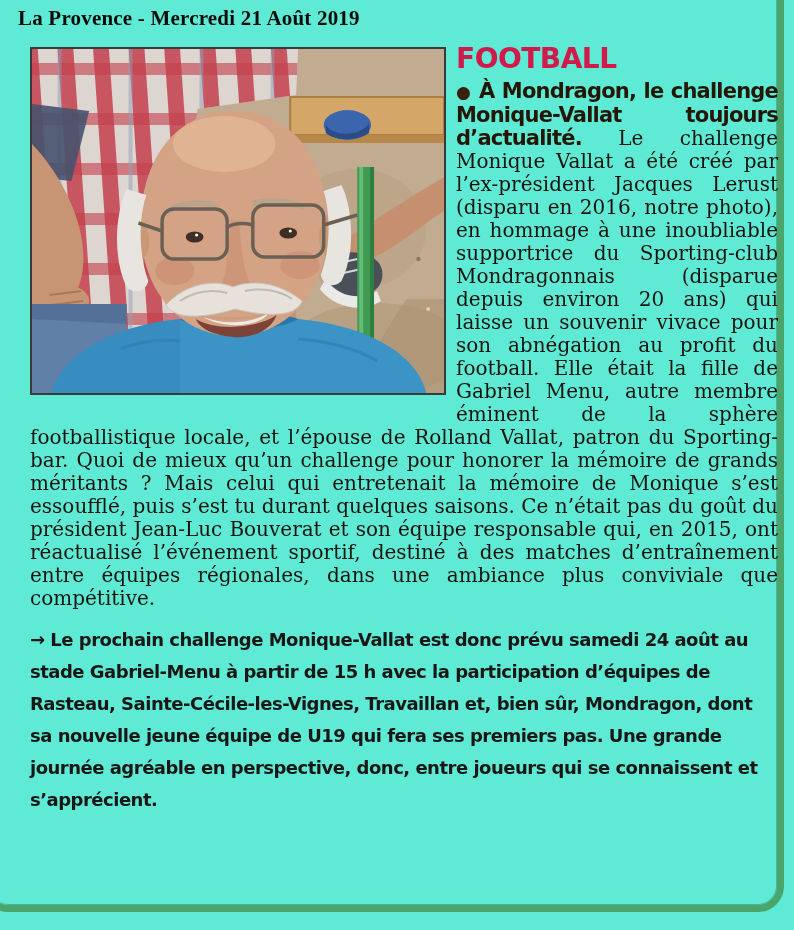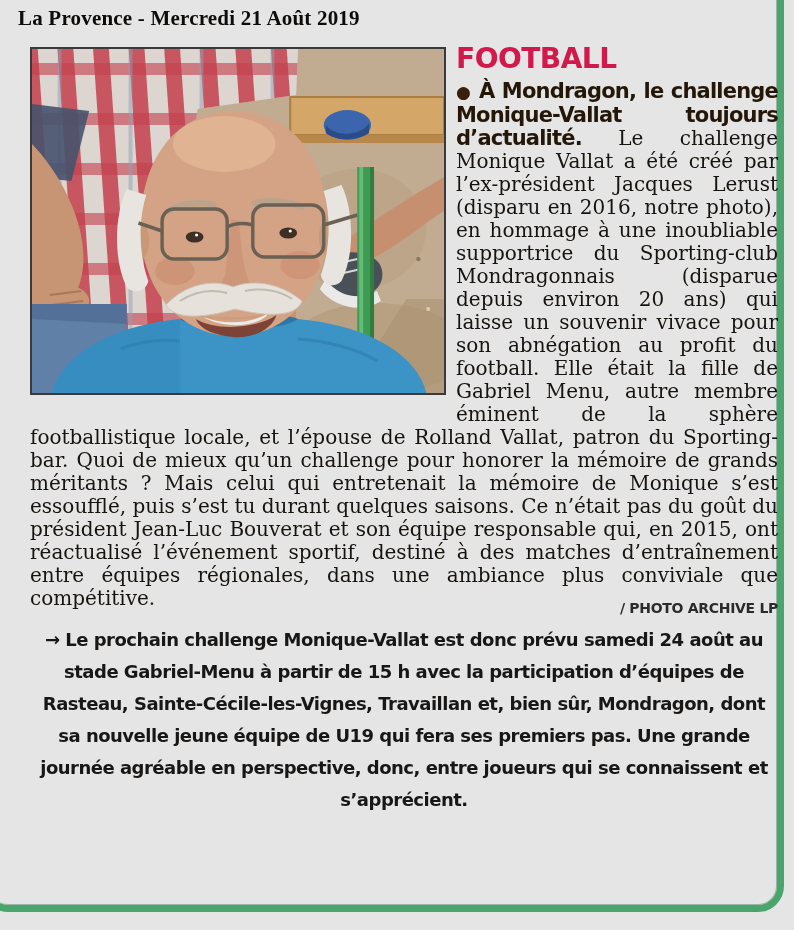--- a/index.html
+++ b/index.html
@@ -5,21 +5,21 @@
   :root{
     --accent-red:#d2194b;
     --border-green:#4aa56c;
     --ink:#181410;
   }
   *{margin:0;padding:0;box-sizing:border-box;}
   html,body{background:#ffffff;}
   .page{
     position:relative;
     width:794px;height:930px;
-    background:#e5e5e5;
+    background:#5eead4;
     overflow:hidden;
     font-family:"DejaVu Serif", serif;
   }
   
   .green-frame{
     position:absolute;
     left:-18px;top:-30px;
     width:802px;height:942px;
     border:7px solid var(--border-green);
     border-radius:26px;
@@ -87,21 +87,21 @@
   }
   .footer-note{
     clear:none;
     margin-top:14px;
     font-family:"DejaVu Sans", sans-serif;
     font-weight:bold;
     font-size:18px;
     line-height:32px;
     letter-spacing:-.5px;
     color:#191715;
-    text-align:center;
+    text-align:left;
   }
 </style>
 </head>
 <body>
 
 <div class="page">
 
   <div class="green-frame"></div>
 
   <div class="masthead">La Provence - Mercredi 21 Août 2019</div>
@@ -215,19 +215,18 @@
         </g>
       </svg>
     </div>
 
     <h2 class="section-label">FOOTBALL</h2>
 
     <p class="lead">
       <span class="bullet">●</span>
       <span class="headline">À Mondragon, le challenge Monique-Vallat toujours d’actualité.</span>
       <span class="body-text">Le challenge Monique Vallat a été créé par l’ex-président Jacques Lerust (disparu en 2016, notre photo), en hommage à une inoubliable supportrice du Sporting-club Mondragonnais (disparue depuis environ 20 ans) qui laisse un souvenir vivace pour son abnégation au profit du football. Elle était la fille de Gabriel Menu, autre membre éminent de la sphère footballistique locale, et l’épouse de Rolland Vallat, patron du Sporting-bar. Quoi de mieux qu’un challenge pour honorer la mémoire de grands méritants ? Mais celui qui entretenait la mémoire de Monique s’est essoufflé, puis s’est tu durant quelques saisons. Ce n’était pas du goût du président Jean-Luc Bouverat et son équipe responsable qui, en 2015, ont réactualisé l’événement sportif, destiné à des matches d’entraînement entre équipes régionales, dans une ambiance plus conviviale que compétitive.</span>
-      <span class="photo-credit">/ PHOTO ARCHIVE LP</span>
     </p>
 
     <p class="footer-note">→ Le prochain challenge Monique-Vallat est donc prévu samedi 24 août au stade Gabriel-Menu à partir de 15 h avec la participation d’équipes de Rasteau, Sainte-Cécile-les-Vignes, Travaillan et, bien sûr, Mondragon, dont sa nouvelle jeune équipe de U19 qui fera ses premiers pas. Une grande journée agréable en perspective, donc, entre joueurs qui se connaissent et s’apprécient.</p>
 
   </div>
 </div>
 
 </body></html>

